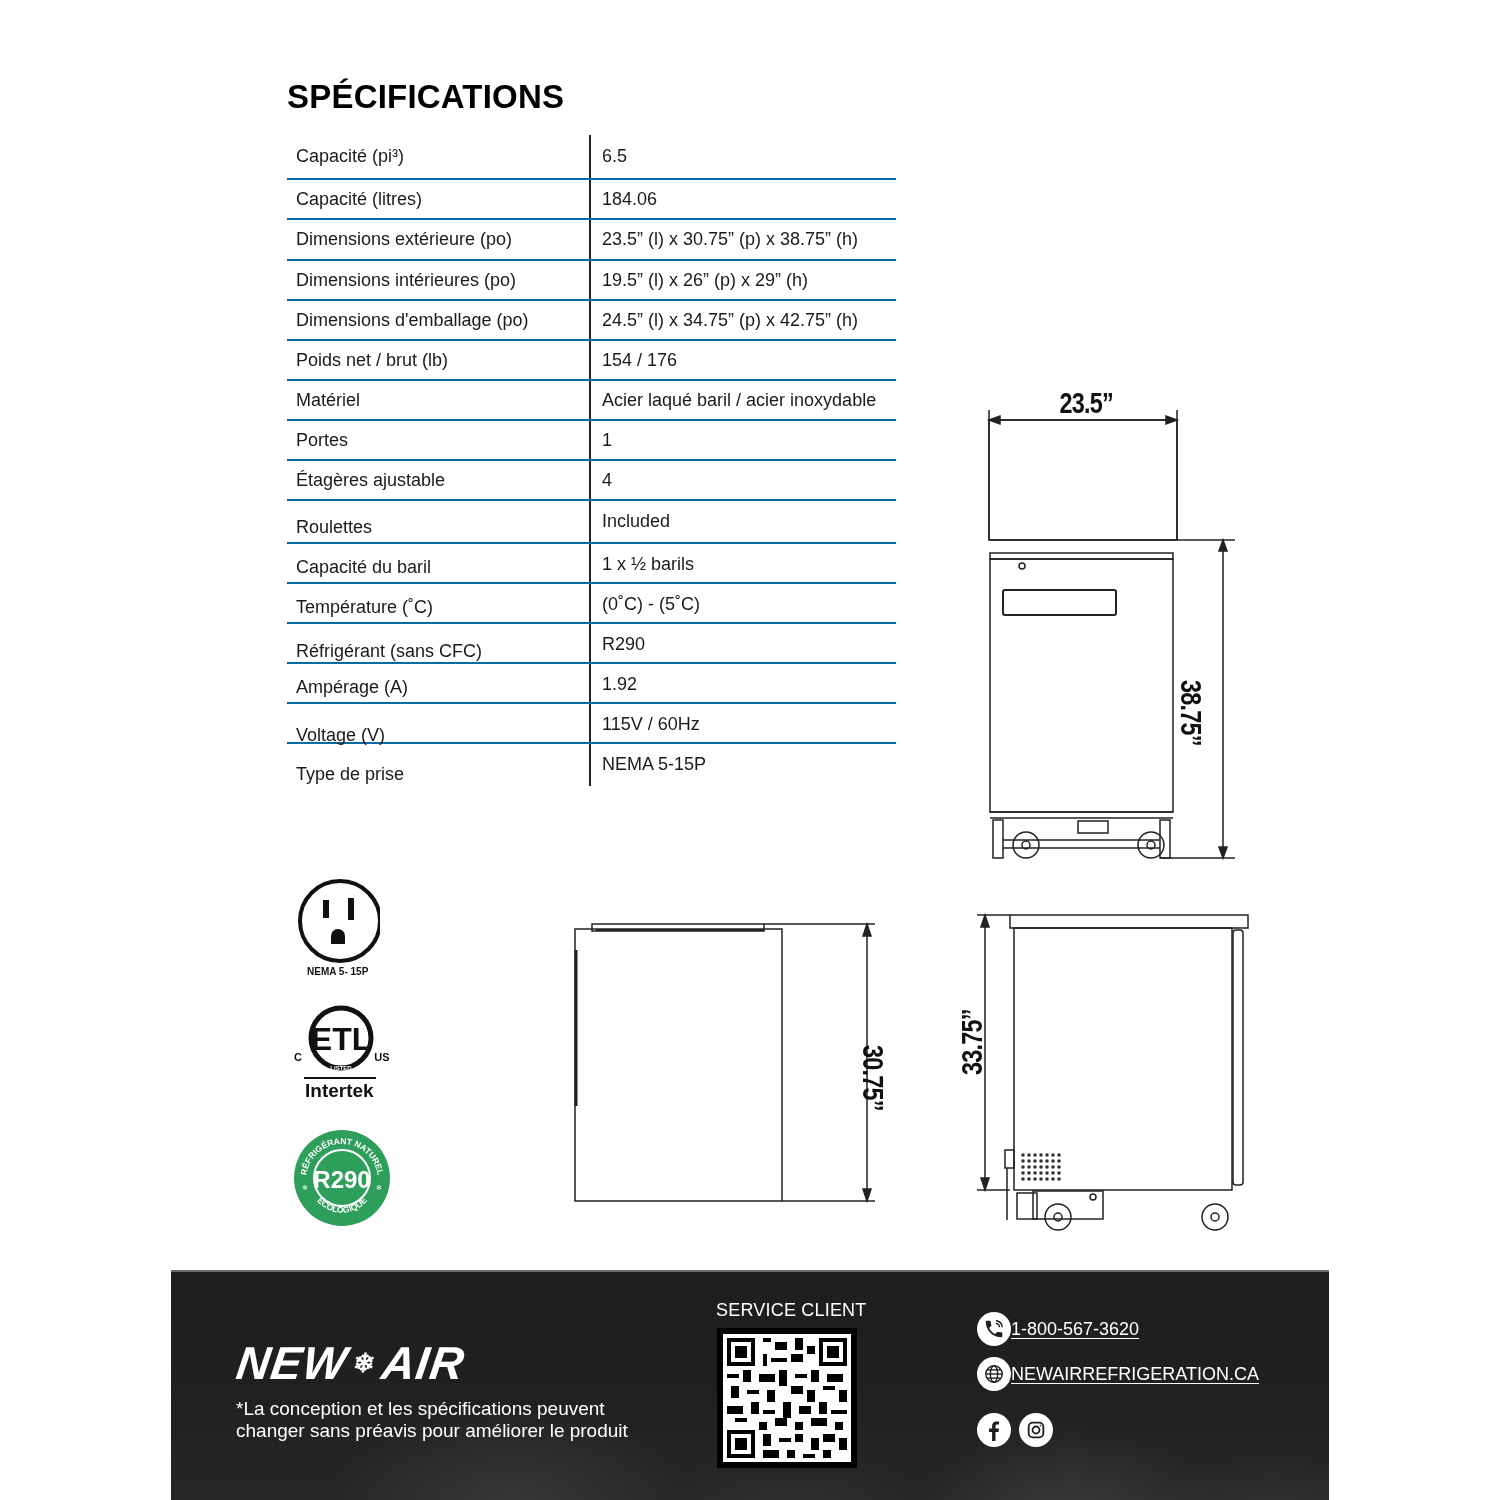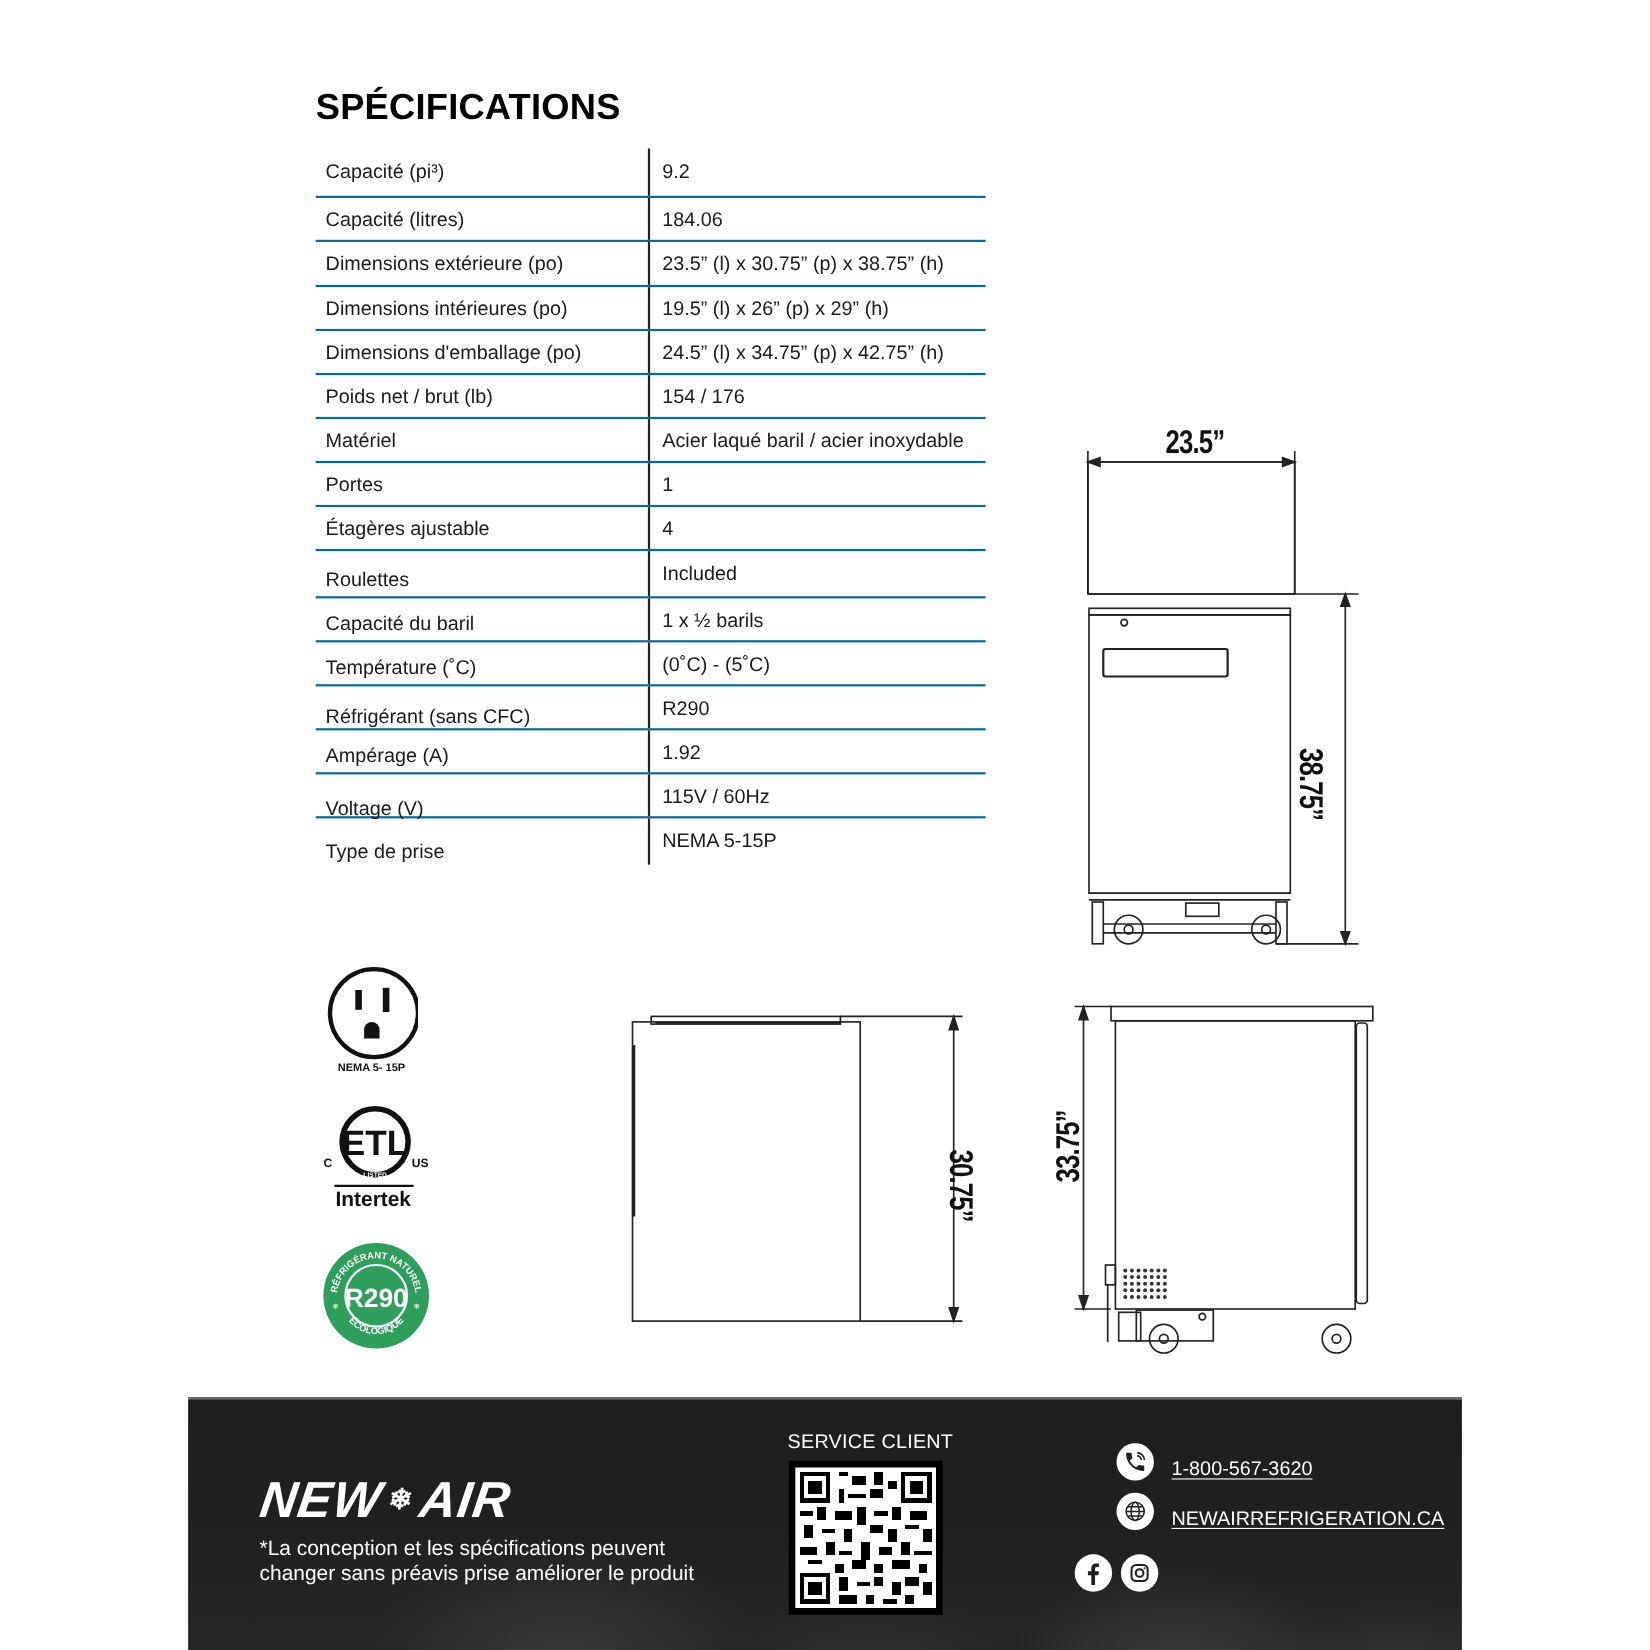--- a/index.html
+++ b/index.html
@@ -26,34 +26,34 @@
       radial-gradient(ellipse 220px 120px at 900px 240px, rgba(75,75,75,0.55), rgba(0,0,0,0) 70%),
       radial-gradient(ellipse 200px 110px at 620px 250px, rgba(60,60,60,0.5), rgba(0,0,0,0) 70%),
       radial-gradient(ellipse 180px 100px at 1100px 250px, rgba(65,65,65,0.5), rgba(0,0,0,0) 70%),
       linear-gradient(180deg, #1e1e1e 0%, #202020 50%, #262626 100%);
     overflow: hidden; }
   .logo { position: absolute; left: 66px; top: 64px; font-family: "Liberation Sans", sans-serif; font-weight: 700; font-style: italic; font-size: 46px; color: #ffffff; letter-spacing: 1px; transform: skewX(-8deg); display: flex; align-items: center; gap: 6px; }
   .logo .snow { font-size: 26px; font-style: normal; }
   .disclaimer { position: absolute; left: 65px; top: 126px; width: 440px; font-size: 19px; line-height: 22px; color: #ffffff; }
   .service-title { position: absolute; left: 545px; top: 28px; font-size: 18px; color: #ffffff; letter-spacing: 0.2px; }
   .qr { position: absolute; left: 546px; top: 56px; width: 140px; height: 140px; background: #000; padding: 6px; }
-  .contact-row { position: absolute; left: 844px; display: flex; align-items: flex-end; gap: 16px; }
+  .contact-row { position: absolute; left: 806px; display: flex; align-items: center; }
   .circle-icon { width: 34px; height: 34px; border-radius: 50%; background: #ffffff; display: flex; align-items: center; justify-content: center; }
   .contact-link { color: #ffffff; font-size: 18px; text-decoration: underline; text-underline-offset: 3px; }
   .social-row { position: absolute; left: 806px; top: 141px; display: flex; gap: 8px; }
 </style>
 </head>
 <body>
 
 <h1 class="page-title">SPÉCIFICATIONS</h1>
 
 <div class="spec-table">
   <div class="spec-row" style="height:45px">
     <div class="spec-label">Capacité (pi³)</div>
-    <div class="spec-value">9.2</div>
+    <div class="spec-value">6.5</div>
   </div>
   <div class="spec-row" style="height:40px">
     <div class="spec-label">Capacité (litres)</div>
     <div class="spec-value">184.06</div>
   </div>
   <div class="spec-row" style="height:41px">
     <div class="spec-label">Dimensions extérieure (po)</div>
     <div class="spec-value">23.5” (l) x 30.75” (p) x 38.75” (h)</div>
   </div>
   <div class="spec-row" style="height:40px">
@@ -267,21 +267,21 @@
     <text x="86" y="60" font-size="7" fill="#fff">❄</text>
   </svg>
 </div>
 
 <div class="footer">
   <div class="logo">
     <span>NEW</span>
     <span class="snow">❄</span>
     <span>AIR</span>
   </div>
-  <div class="disclaimer">*La conception et les spécifications peuvent changer sans préavis prise améliorer le produit</div>
+  <div class="disclaimer">*La conception et les spécifications peuvent changer sans préavis pour améliorer le produit</div>
 
   <div class="service-title">SERVICE CLIENT</div>
   <div class="qr">
     <svg width="128" height="128" viewBox="0 0 32 32" shape-rendering="crispEdges">
       <rect width="32" height="32" fill="#fff"></rect>
       <g fill="#000">
         <rect x="1" y="1" width="7" height="7"></rect>
           <rect x="24" y="1" width="7" height="7"></rect>
           <rect x="1" y="24" width="7" height="7"></rect>
       </g>

